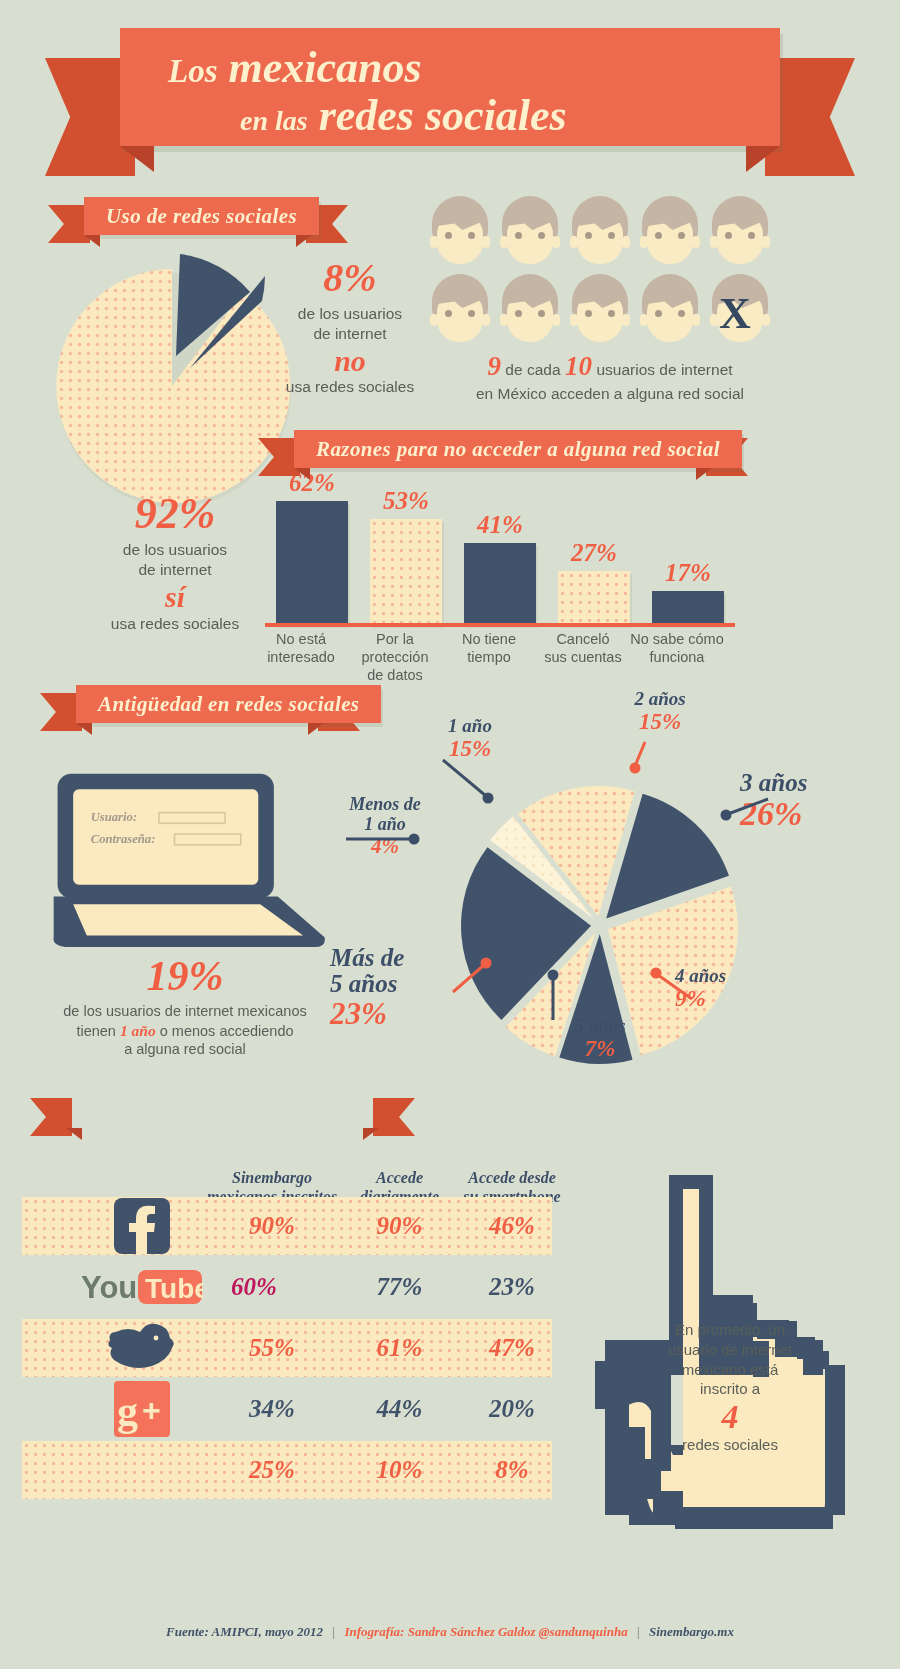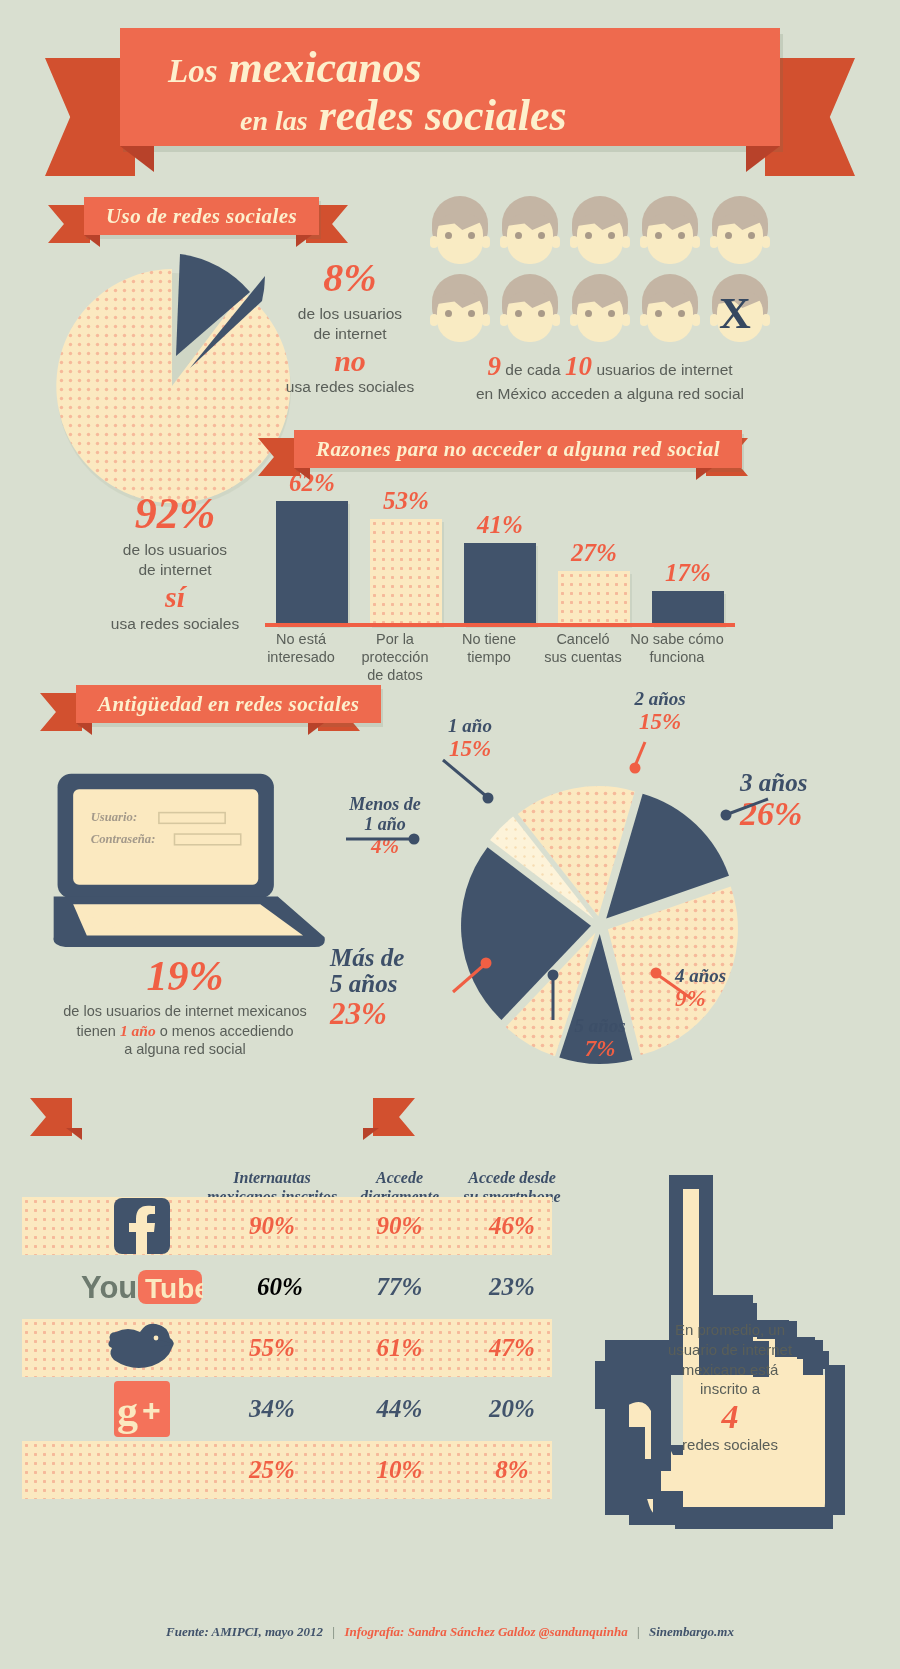--- a/index.html
+++ b/index.html
@@ -477,21 +477,21 @@
 
 <div class="ribbon sec abs" id="ribbon-redes" style="left:30px;top:1090px;width:385px;">
   <div class="tail l"></div>
   <div class="tail r"></div>
   <div class="notch l"></div>
   <div class="notch r"></div>
 </div>
 
 <div id="table-headers">
     <div class="thead" style="left: 197px; top: 1168px; width: 150px;">
-      <div>Internautas</div>
+      <div>Sinembargo</div>
       <div>mexicanos inscritos</div>
     </div>
     <div class="thead" style="left: 342px; top: 1168px; width: 115px;">
       <div>Accede</div>
       <div>diariamente</div>
     </div>
     <div class="thead" style="left: 447px; top: 1168px; width: 130px;">
       <div>Accede desde</div>
       <div>su smartphone</div>
     </div>
@@ -509,21 +509,21 @@
       <div class="tcell" style="left: 425px; width: 130px; color: rgb(240, 95, 68);">46%</div>
     </div>
     <div class="trow" style="top: 1258px;">
       <div style="position: absolute; left: 55px; top: 0px; height: 58px; width: 130px; display: flex; align-items: center; justify-content: center;">
         <svg viewBox="0 0 122 40" width="122" height="40">
           <text x="0" y="31" font-family="Liberation Sans, sans-serif" font-weight="bold" font-size="31" fill="#6d7a6e">You</text>
           <rect x="57" y="3" width="64" height="34" rx="8" fill="#f4725a"></rect>
           <text x="64" y="31" font-family="Liberation Sans, sans-serif" font-weight="bold" font-size="28" fill="#fbe9c0">Tube</text>
         </svg>
       </div>
-      <div class="tcell" style="left: 183px; width: 150px; color: #000000;">60%</div>
+      <div class="tcell" style="left: 157px; width: 150px; color: #be185d;">60%</div>
       <div class="tcell" style="left: 320px; width: 115px; color: rgb(65, 83, 107);">77%</div>
       <div class="tcell" style="left: 425px; width: 130px; color: rgb(65, 83, 107);">23%</div>
     </div>
     <div class="trow dotted" style="top: 1319px;">
       <div style="position: absolute; left: 55px; top: 0px; height: 58px; width: 130px; display: flex; align-items: center; justify-content: center;">
         <svg viewBox="0 0 72 56" width="72" height="56">
           <path d="M8 40 Q2 34 6 28 Q0 26 4 20 Q2 12 10 12 Q22 6 34 12 Q40 2 50 4 Q62 6 64 18 Q70 22 66 28 Q62 40 46 46 Q26 52 8 40 Z" fill="#41536b"></path>
           <path d="M44 10 Q52 2 58 8 Q52 10 48 16 Z" fill="#41536b"></path>
           <circle cx="50" cy="18" r="2.4" fill="#fbe9c0"></circle>
           <path d="M54 20 L68 24 L54 27 Z" fill="#41536b"></path>

